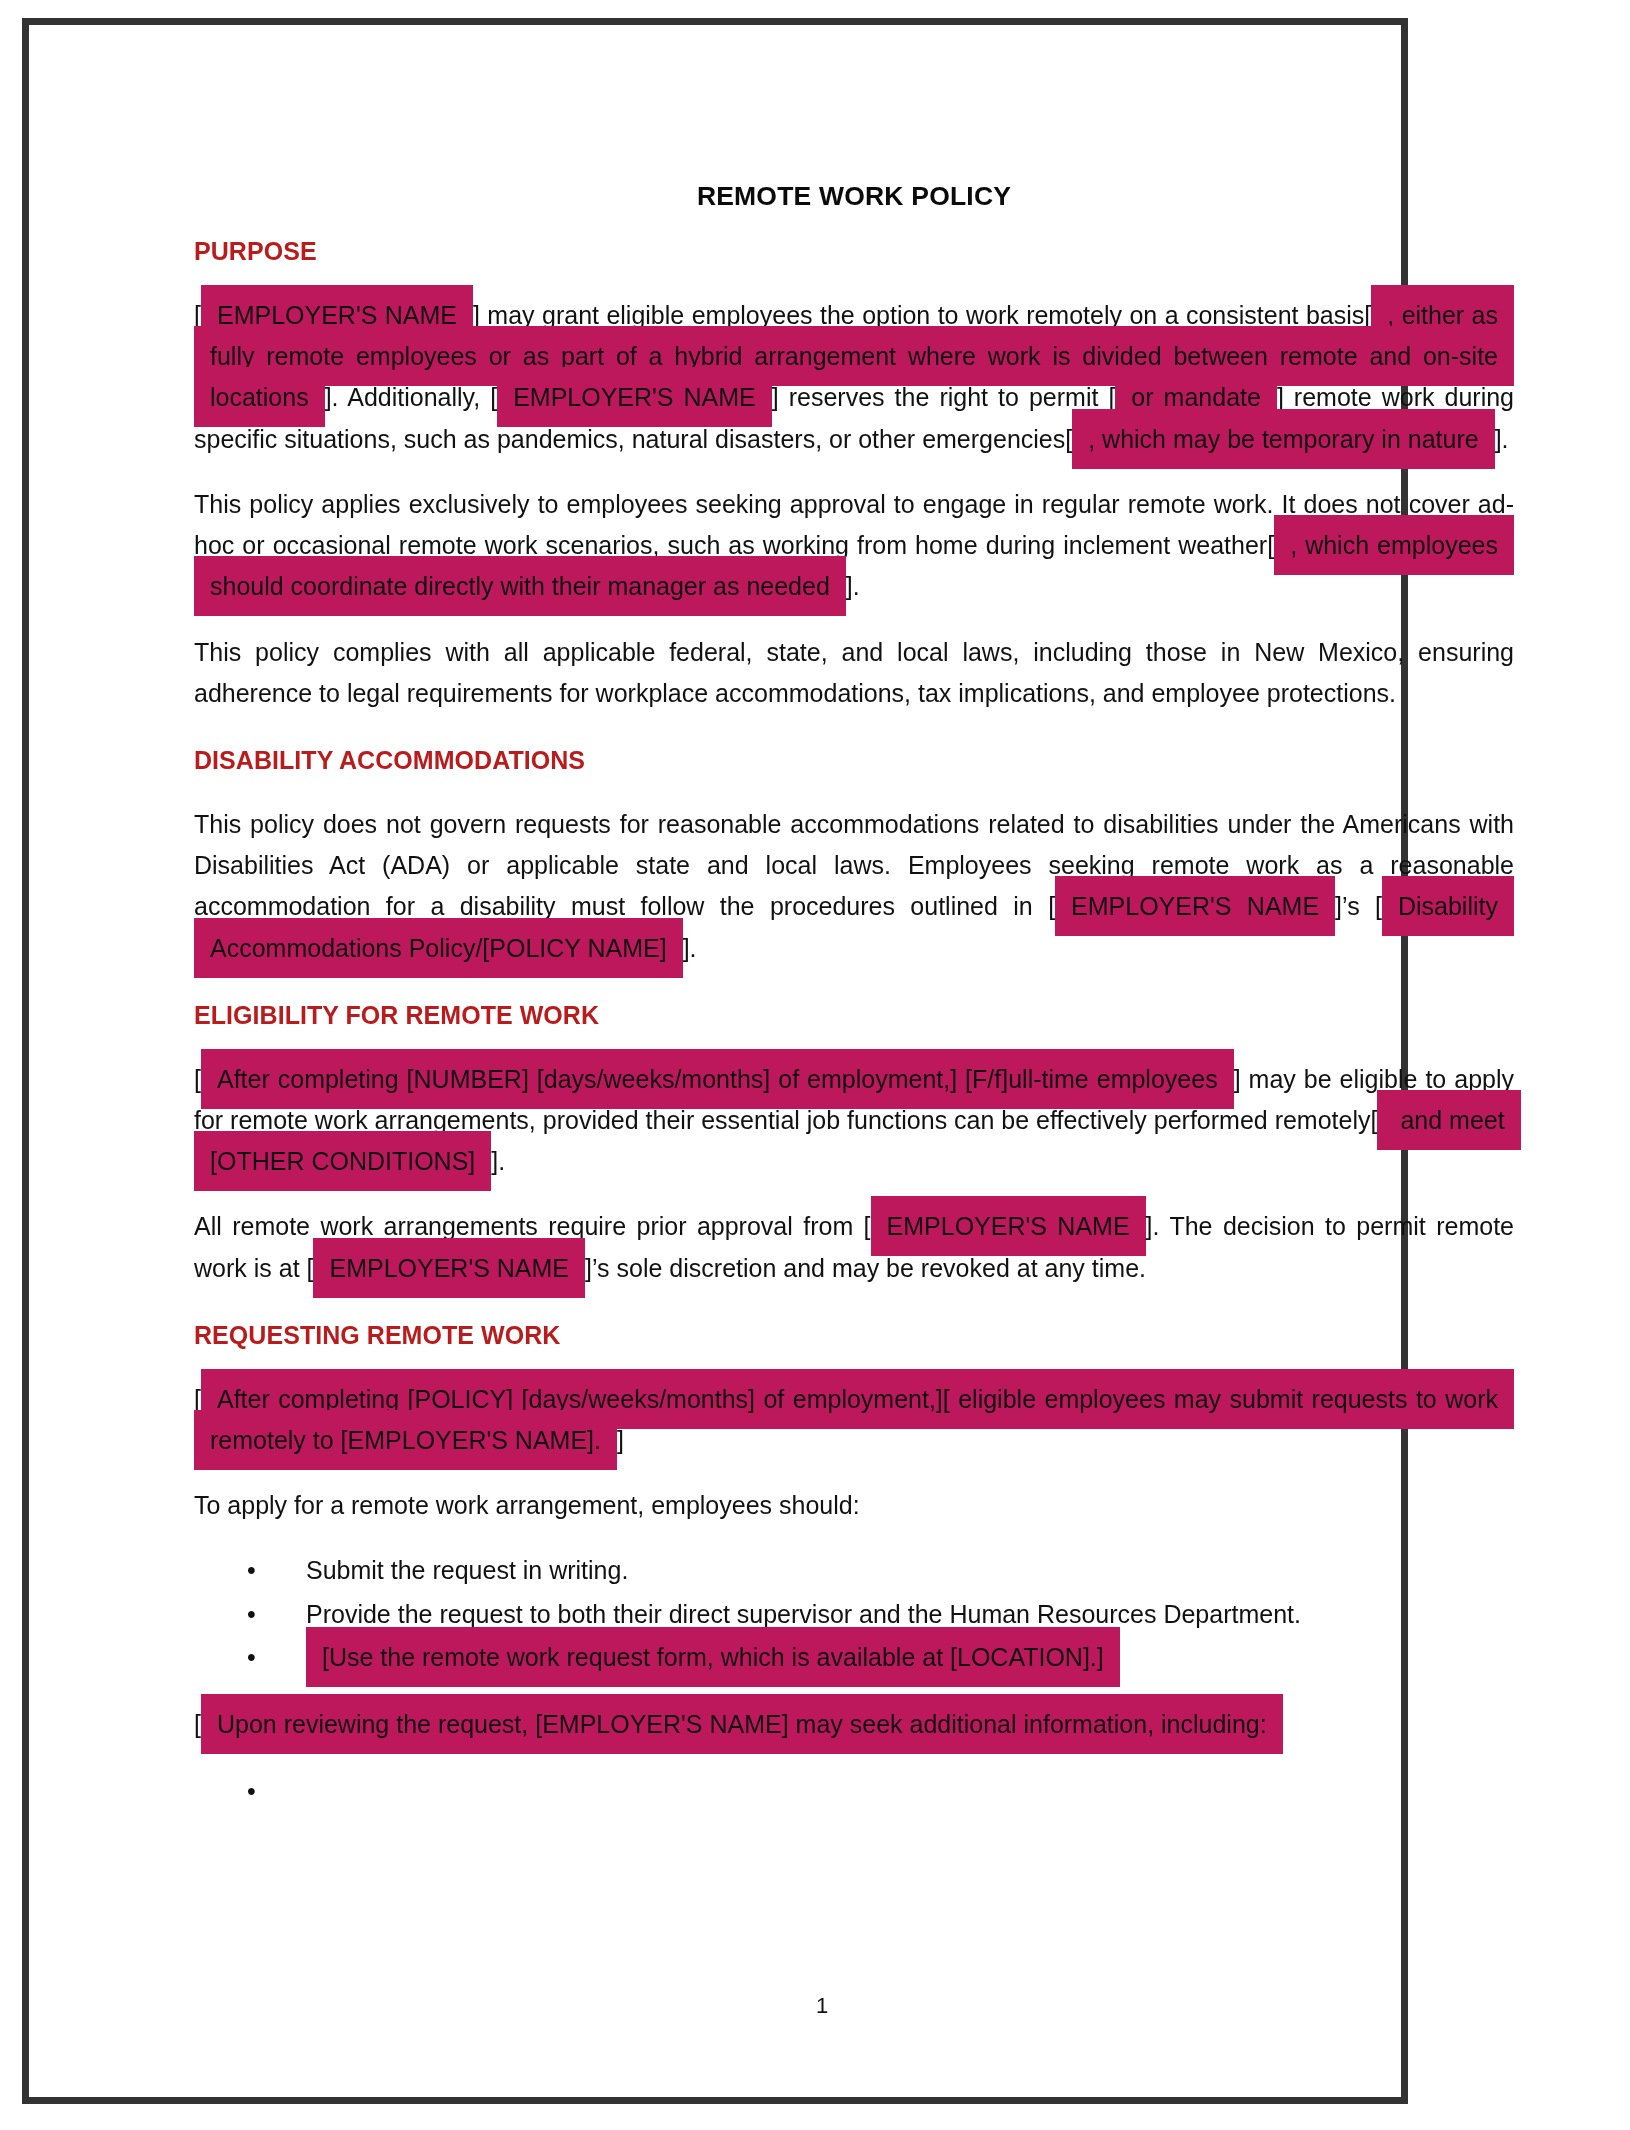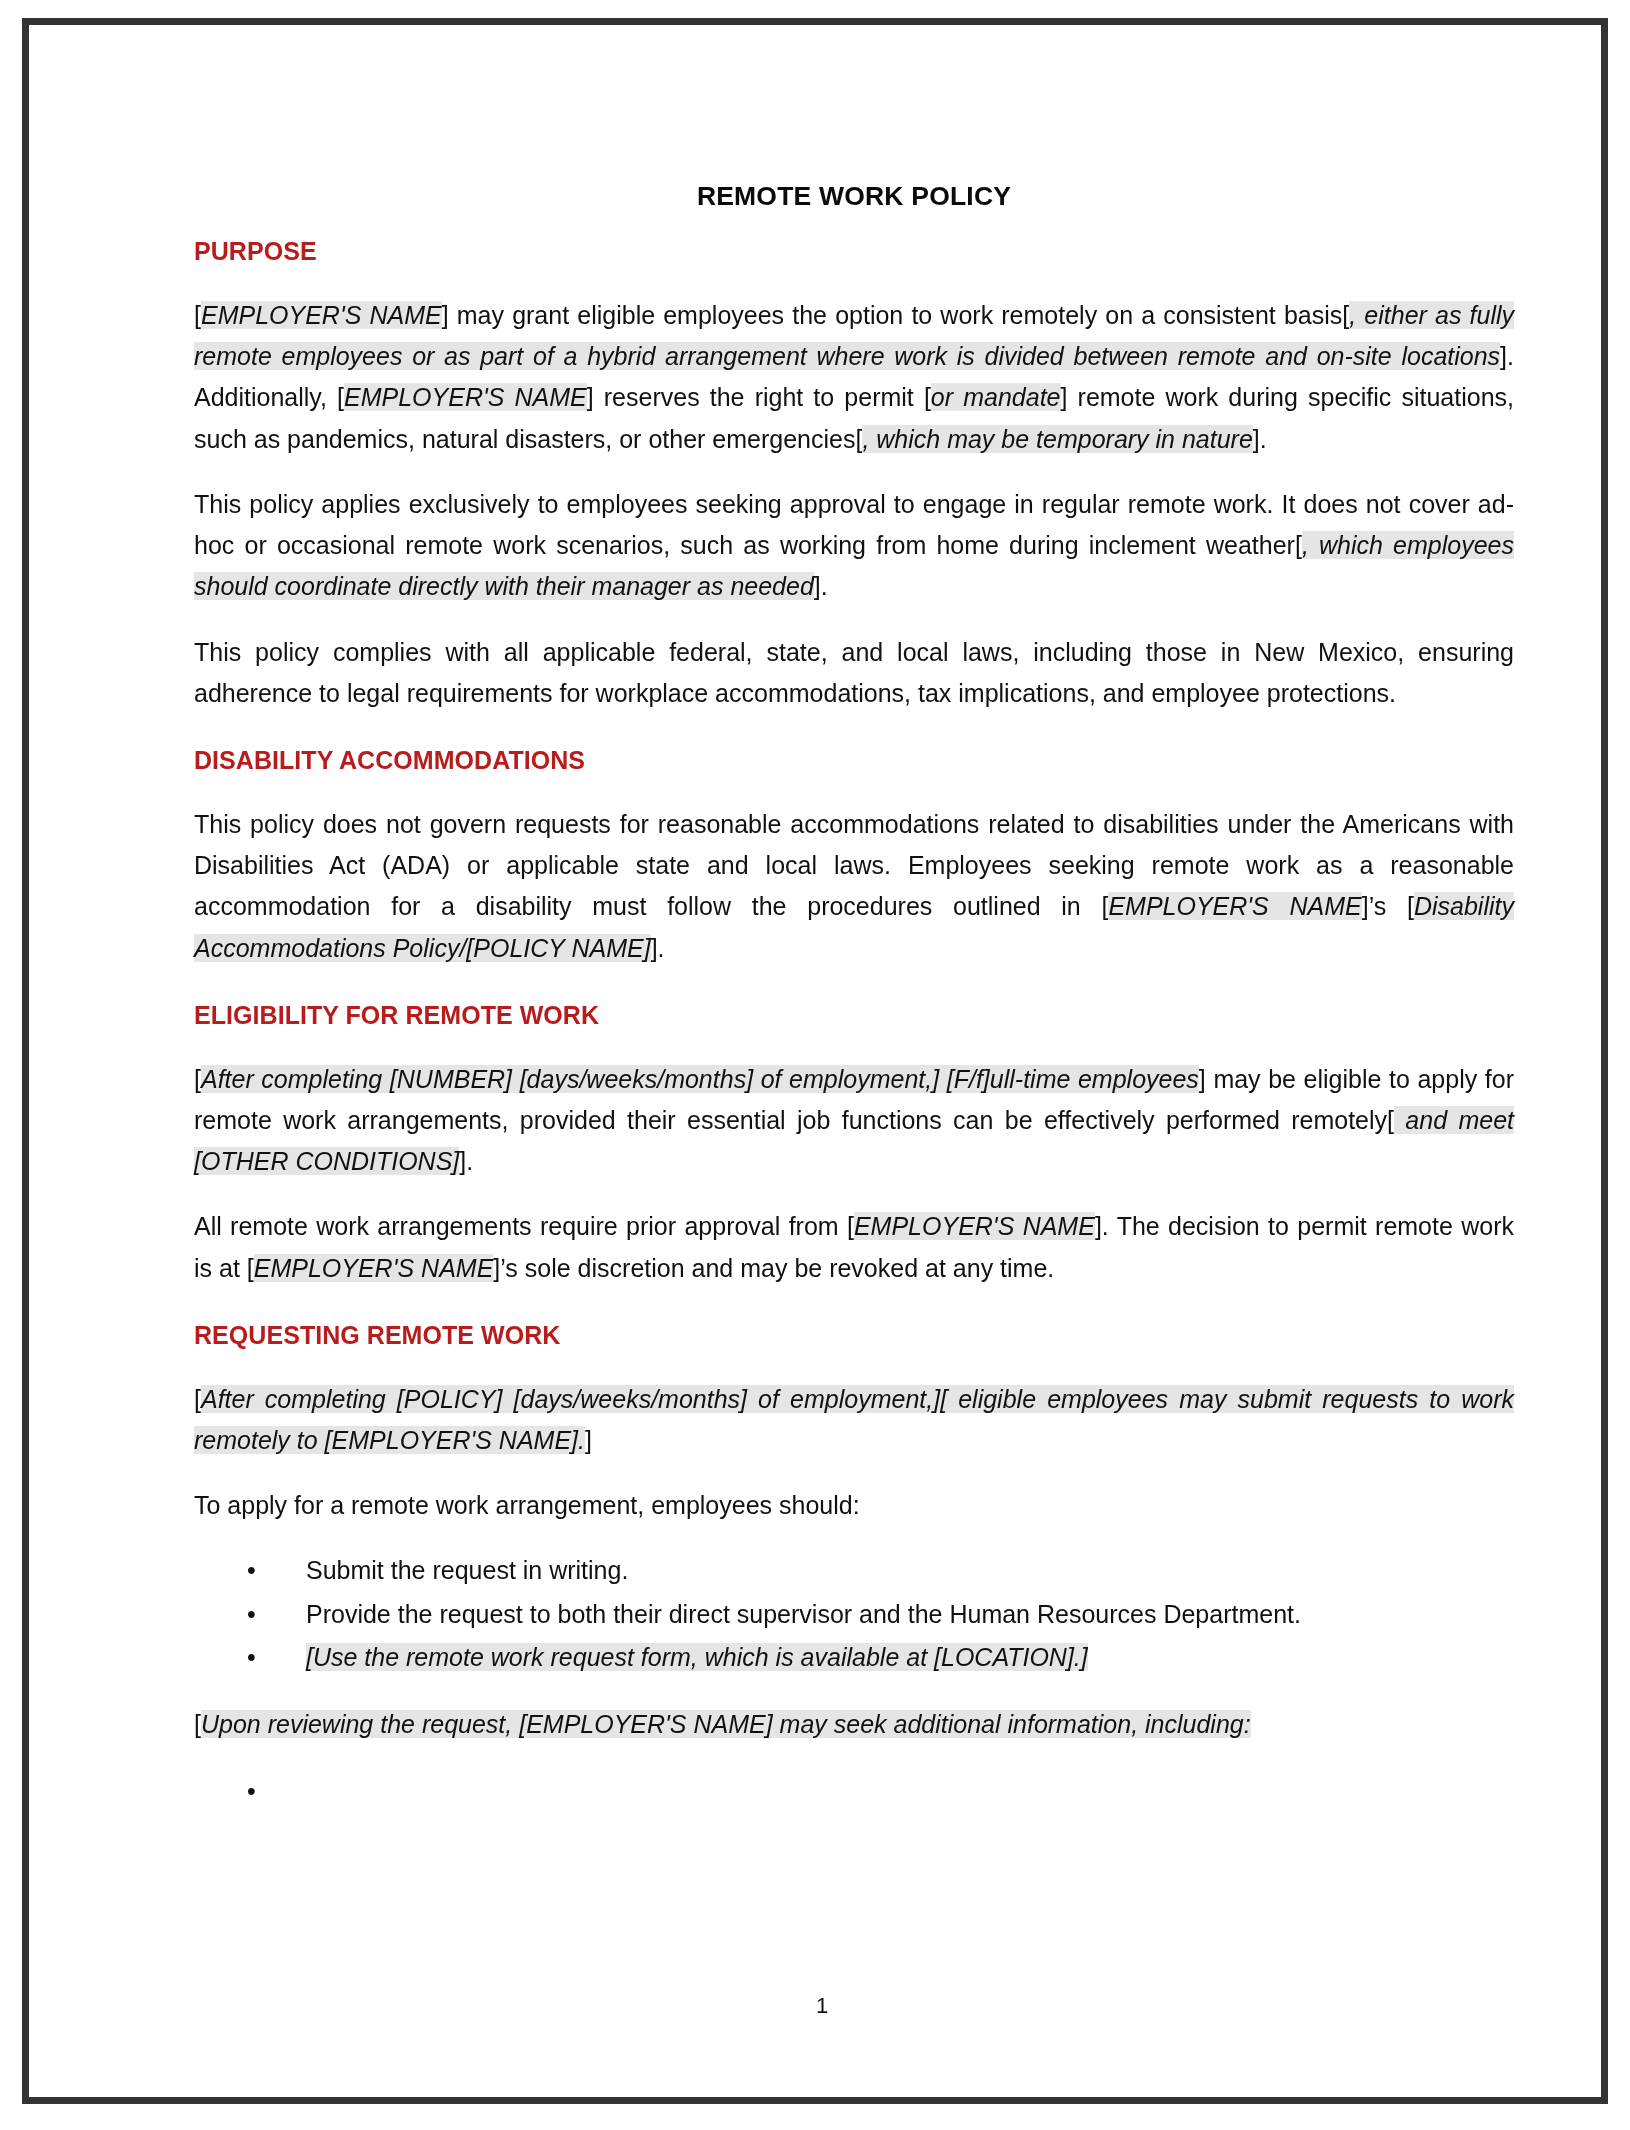--- a/index.html
+++ b/index.html
@@ -10,21 +10,21 @@
   body {
     width: 1630px;
     height: 2130px;
     font-family: "Liberation Sans", sans-serif;
     overflow: hidden;
   }
   .page-frame {
     position: absolute;
     left: 22px;
     top: 18px;
-    width: 1586px;
+    width: 1386px;
     height: 2086px;
     border: 7px solid #333333;
     background: #ffffff;
     box-sizing: border-box;
   }
   .page-body {
     position: absolute;
     left: 165px;
     top: 0;
     width: 1320px;
@@ -61,25 +61,24 @@
     hyphens: none;
   }
   p.para.nojustify { text-align: left; }
 
   .gap-title  { height: 22px; }
   .gap-hsec   { height: 26px; }
   .gap-para   { height: 24px; }
   .gap-sec    { height: 30px; }
 
   mark.hl {
-    background: #e5e5e5;
+    background: #be185d;
     color: #111111;
-    padding: 0;
+    padding: 16px;
     box-decoration-break: clone;
-    font-style: italic;
     -webkit-box-decoration-break: clone;
   }
 
   ul.bullets {
     list-style: none;
     margin: 0;
     padding: 0;
   }
   ul.bullets li {
     position: relative;

